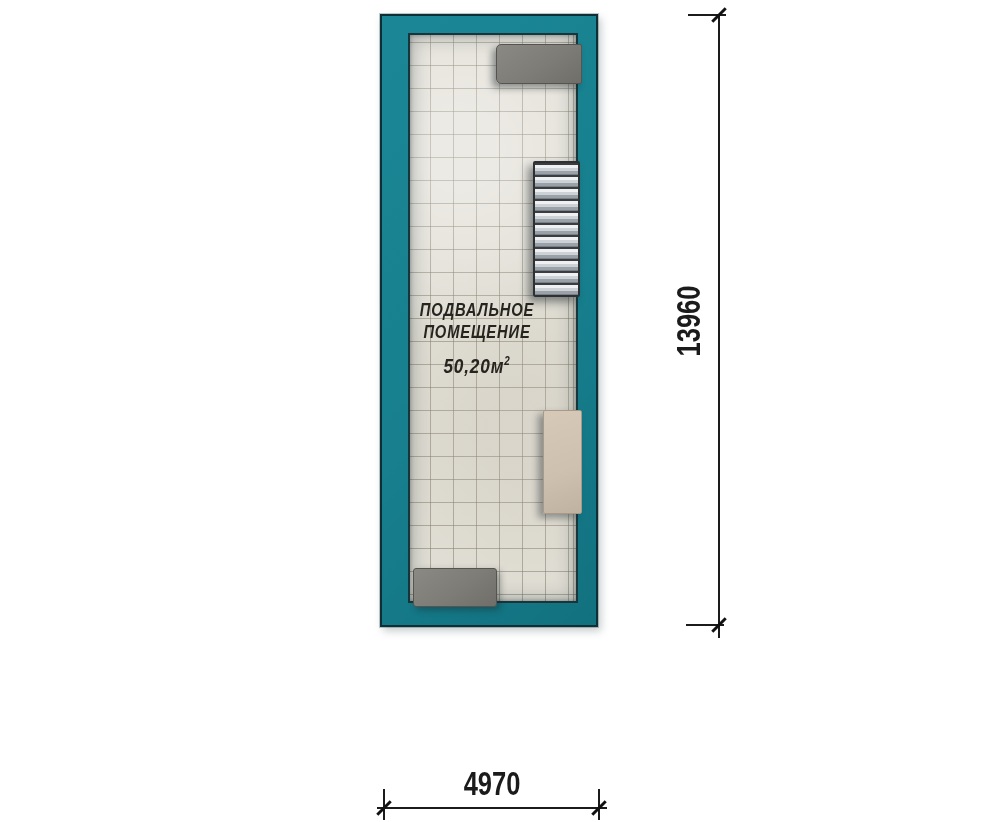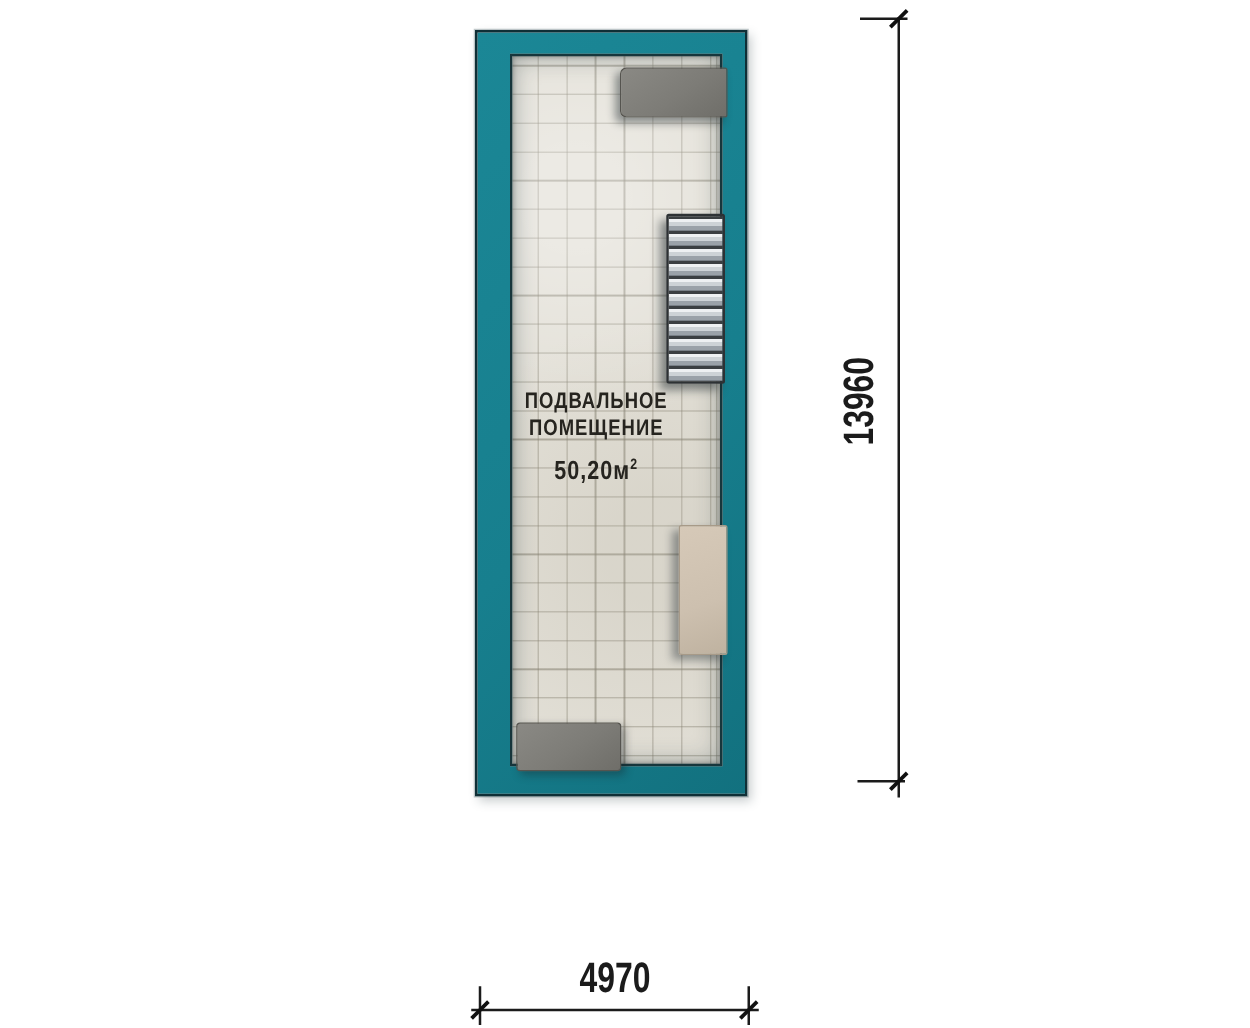--- a/index.html
+++ b/index.html
@@ -2,24 +2,25 @@
 <html><head>
 <meta charset="utf-8">
 <style>
   html,body{margin:0;padding:0;background:#ffffff;}
   .stage{
     position:relative;width:1000px;height:822px;background:#ffffff;overflow:hidden;
     font-family:"Liberation Sans", sans-serif;
   }
   
   .plan{
-    position:absolute;left:380px;top:24px;width:214px;height:609px;
+    position:absolute;left:380px;top:14px;width:214px;height:609px;
     background:linear-gradient(135deg,#1b8796 0%,#177f8e 55%,#12717f 100%);
     border:2px solid #0f2f36;
     box-shadow:0 0 0 1px rgba(15,47,54,.25), 3px 4px 8px rgba(30,50,55,.25);
+    font-style:italic;
   }
   
   .floor{
     position:absolute;left:26px;top:17px;width:166px;height:566px;
     border:2px solid #173archi; border:2px solid #17363c;
     background-color:#e2dfd6;
     background-image:
       radial-gradient(circle at 30% 20%, rgba(255,255,255,.35) 0 8%, transparent 40%),
       radial-gradient(circle at 70% 70%, rgba(190,185,170,.25) 0 10%, transparent 45%),
       repeating-linear-gradient(0deg, rgba(125,120,104,.55) 0 1px, transparent 1px 23px),

